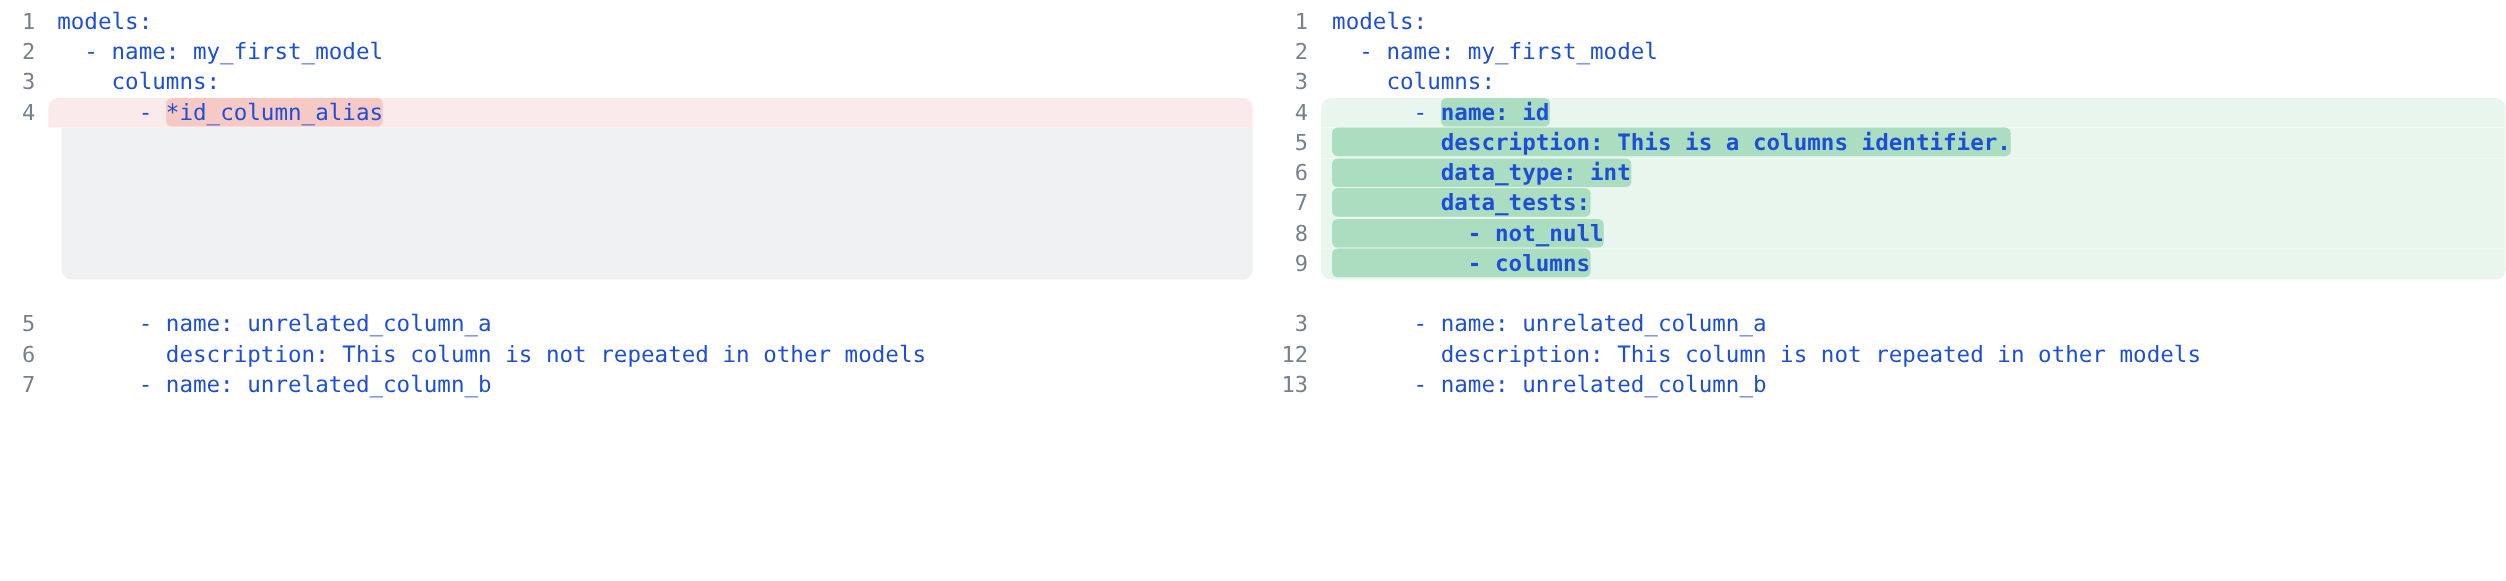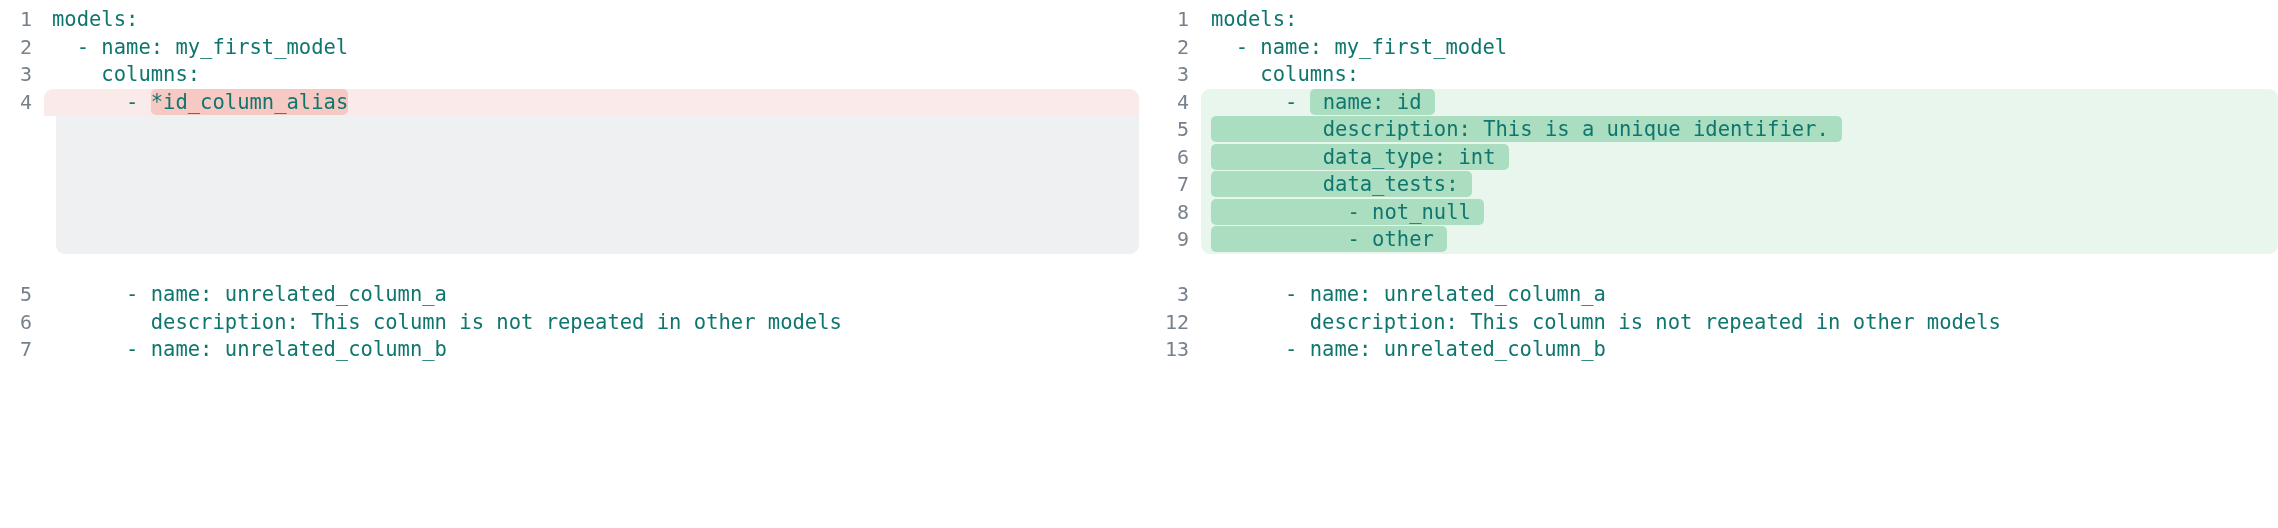--- a/index.html
+++ b/index.html
@@ -49,21 +49,21 @@
     font-family: "DejaVu Sans Mono", "Liberation Mono", monospace;
     user-select: none;
   }
   .pane-right .line-number { width: 62px; }
 
   .line-body {
     flex: 1 1 auto;
     position: relative;
     font-size: 20.5px;
     line-height: 27.5px;
-    color: #0f766e;
+    color: #1d4ed8;
     white-space: pre;
     font-family: "DejaVu Sans Mono", "Liberation Mono", monospace;
     padding-left: 8px;
   }
 
   
   .row-del  .line-body { background: #fbeaea; }
   .row-add  .line-body { background: #e9f6ee; }
 
   .row-del.row-first .line-body { border-top-left-radius: 9px; border-top-right-radius: 9px; }
@@ -73,21 +73,22 @@
   
   .w-del {
     background: #f7c9c5;
     border-radius: 5px;
     padding: 1px 0;
     text-align: right;
   }
   .w-add {
     background: #abddc1;
     border-radius: 5px;
-    padding: 1px 13px;
+    padding: 1px 0;
+    font-weight: bold;
   }
 
   
   .filler {
     background: #eef0f2;
     border-bottom-left-radius: 9px;
     border-bottom-right-radius: 9px;
     margin-left: 56px;
     margin-right: 0;
     height: 137.5px;
@@ -110,23 +111,23 @@
       <div class="spacer"></div>
       <div class="code-line"><span class="line-number">5</span><span class="line-body"><span>      - name: unrelated_column_a</span></span></div>
       <div class="code-line"><span class="line-number">6</span><span class="line-body"><span>        description: This column is not repeated in other models</span></span></div>
       <div class="code-line"><span class="line-number">7</span><span class="line-body"><span>      - name: unrelated_column_b</span></span></div>
     </div>
   <div class="diff-pane pane-right">
       <div class="code-line"><span class="line-number">1</span><span class="line-body"><span>models:</span></span></div>
       <div class="code-line"><span class="line-number">2</span><span class="line-body"><span>  - name: my_first_model</span></span></div>
       <div class="code-line"><span class="line-number">3</span><span class="line-body"><span>    columns:</span></span></div>
       <div class="code-line row-add row-first"><span class="line-number">4</span><span class="line-body"><span>      - </span><span class="w-add">name: id</span></span></div>
-      <div class="code-line row-add"><span class="line-number">5</span><span class="line-body"><span class="w-add">        description: This is a unique identifier.</span></span></div>
+      <div class="code-line row-add"><span class="line-number">5</span><span class="line-body"><span class="w-add">        description: This is a columns identifier.</span></span></div>
       <div class="code-line row-add"><span class="line-number">6</span><span class="line-body"><span class="w-add">        data_type: int</span></span></div>
       <div class="code-line row-add"><span class="line-number">7</span><span class="line-body"><span class="w-add">        data_tests:</span></span></div>
       <div class="code-line row-add"><span class="line-number">8</span><span class="line-body"><span class="w-add">          - not_null</span></span></div>
-      <div class="code-line row-add row-last"><span class="line-number">9</span><span class="line-body"><span class="w-add">          - other</span></span></div>
+      <div class="code-line row-add row-last"><span class="line-number">9</span><span class="line-body"><span class="w-add">          - columns</span></span></div>
       <div class="spacer"></div>
       <div class="code-line"><span class="line-number">3</span><span class="line-body"><span>      - name: unrelated_column_a</span></span></div>
       <div class="code-line"><span class="line-number">12</span><span class="line-body"><span>        description: This column is not repeated in other models</span></span></div>
       <div class="code-line"><span class="line-number">13</span><span class="line-body"><span>      - name: unrelated_column_b</span></span></div>
     </div>
 </div>
 
 </body></html>

